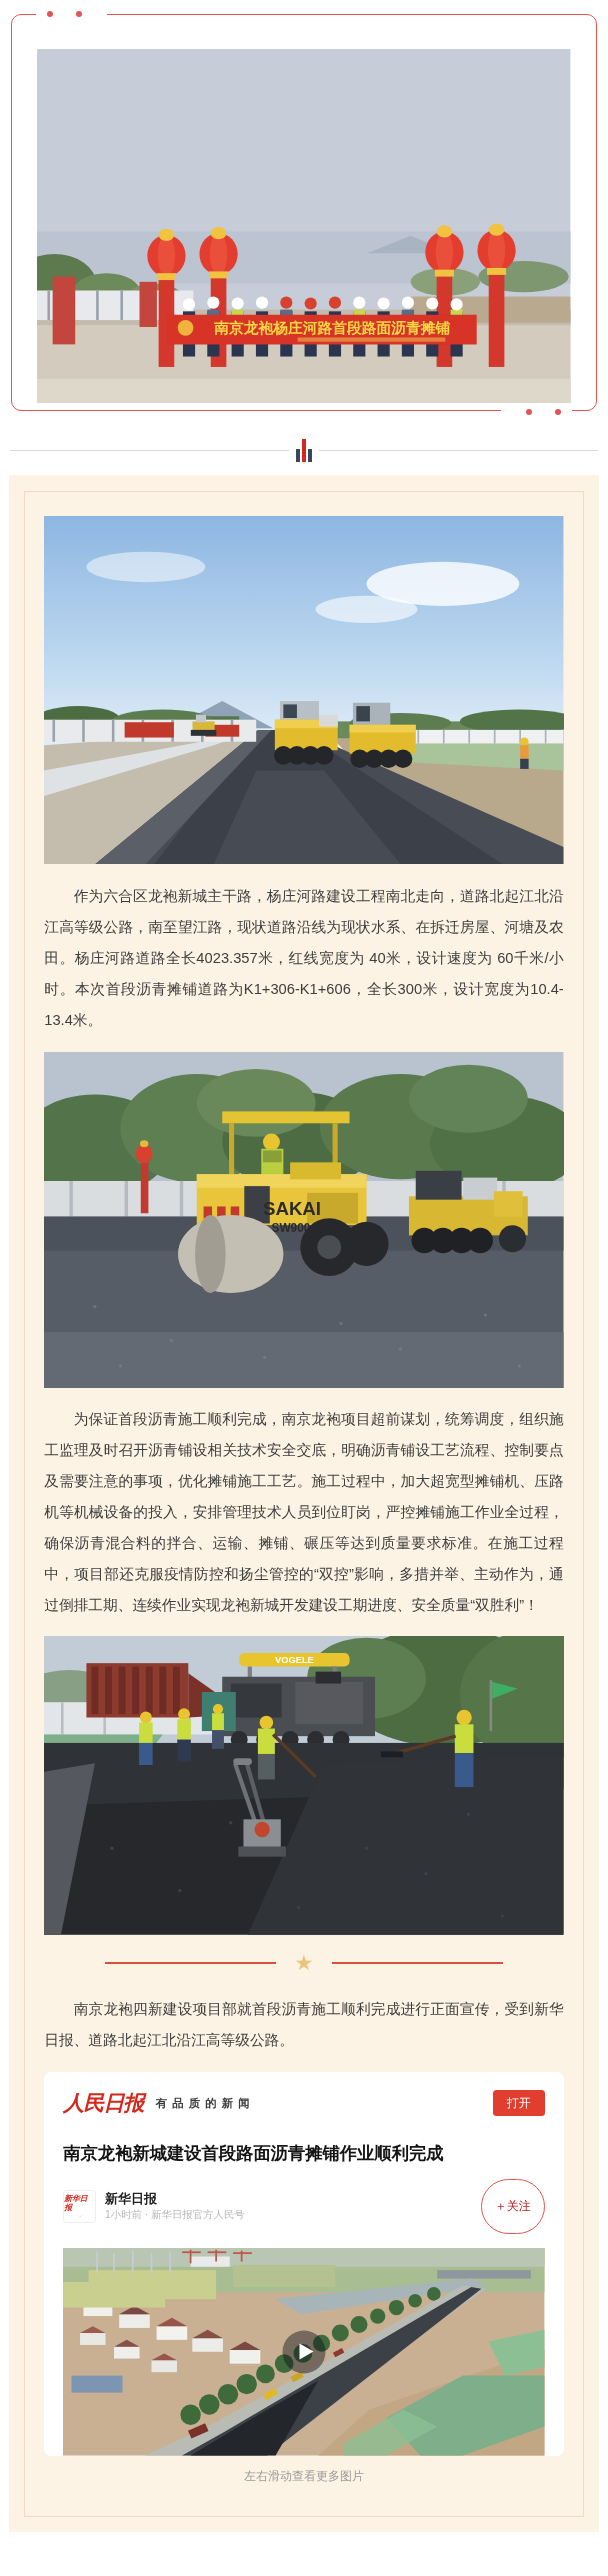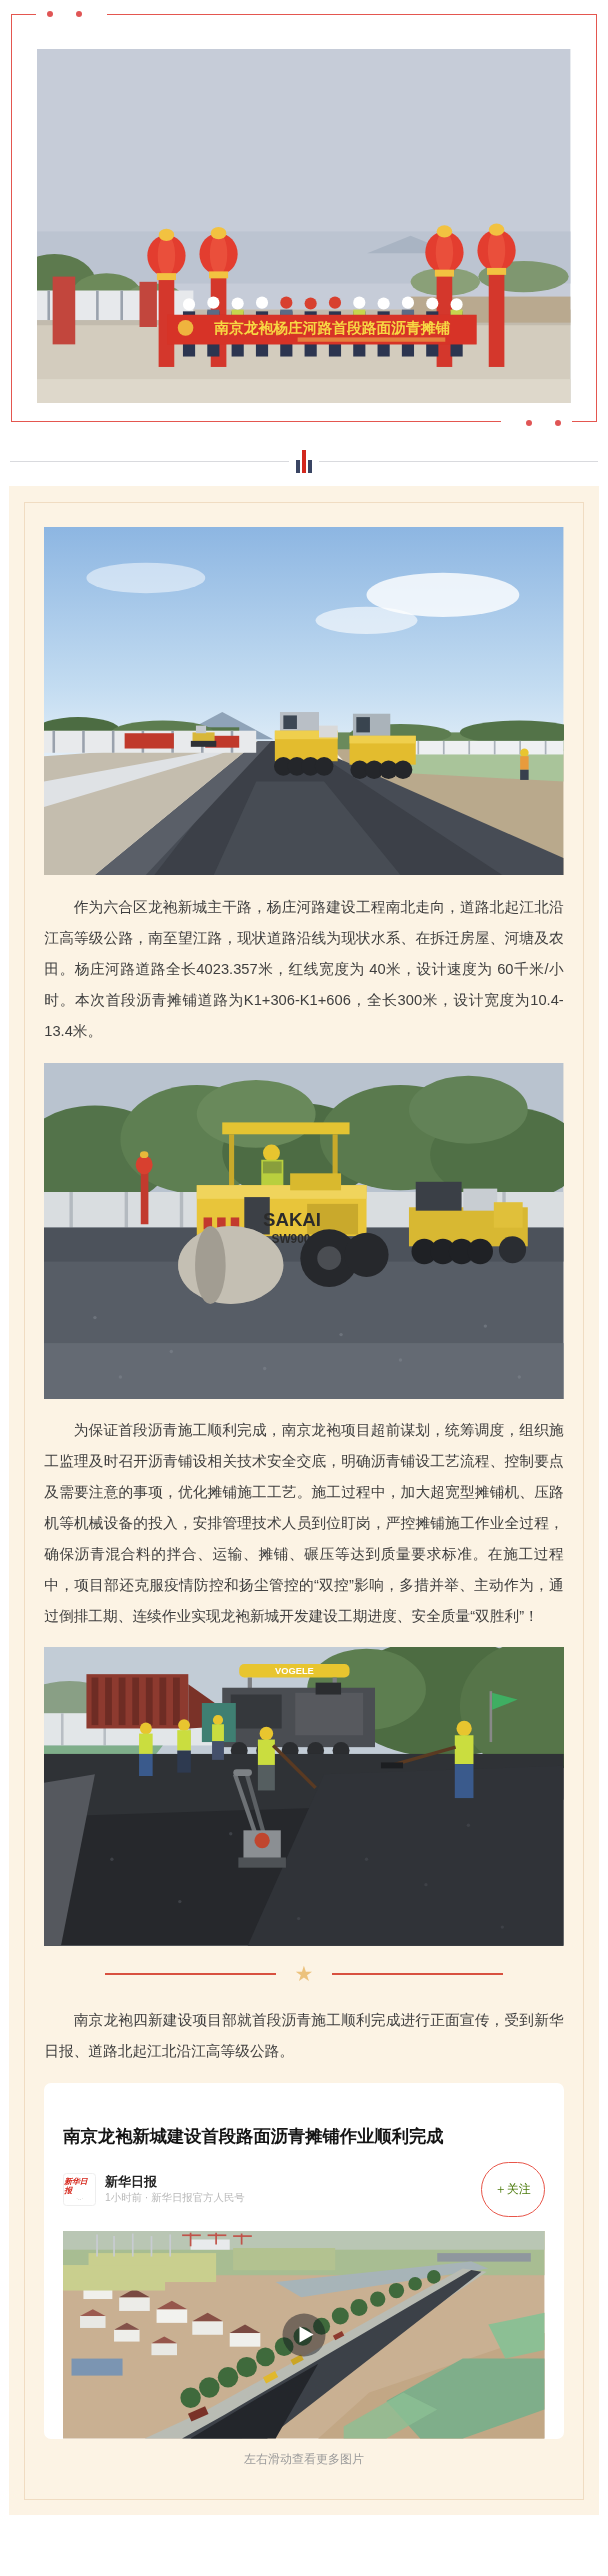--- a/index.html
+++ b/index.html
@@ -1,20 +1,20 @@
 <!DOCTYPE html>
 <html style="font-size:14px"><head>
 <meta charset="utf-8">
 <style>
   html,body{margin:0;padding:0;background:#ffffff;}
   body{width:608px;font-family:"Liberation Sans","DejaVu Sans",sans-serif;-webkit-font-smoothing:antialiased;}
   .page{width:608px;position:relative;}
 
   
-  .intro-frame{position:relative;margin:14px 11.3px 0 11.3px;border:1.7px solid #e4564f;border-radius:0;padding:34px 25px 18px 25px;background:#fff;}
+  .intro-frame{position:relative;margin:14px 11.3px 0 11.3px;border:1.7px solid #e4564f;border-radius:10px;padding:34px 25px 7px 25px;background:#fff;}
   .frame-gap{position:absolute;background:#ffffff;height:5.2px;}
   .frame-gap.top{top:-3.5px;left:23.4px;width:71px;}
   .frame-gap.bottom{bottom:-3.5px;right:23.4px;width:71px;}
   .frame-dot{position:absolute;width:6px;height:6px;border-radius:50%;background:#e05555;}
   .frame-dot.d1{top:-4.3px;left:35px;}
   .frame-dot.d2{top:-4.3px;left:64px;}
   .frame-dot.d3{bottom:-4.3px;right:64px;}
   .frame-dot.d4{bottom:-4.3px;right:35px;}
 
   .photo{display:block;width:100%;overflow:hidden;line-height:0;}
@@ -45,21 +45,21 @@
   .news-tagline{font-size:11.3px;color:#3c3c3c;letter-spacing:5.2px;margin-left:12px;font-weight:bold;}
   .news-open-btn{margin-left:auto;background:#e23e2f;color:#ffffff;font-size:12px;padding:4.3px 14px;border-radius:3.5px;border:none;font-family:inherit;cursor:pointer;}
   .news-title{font-size:17.3px;font-weight:bold;color:#141414;margin:24px 0 14px 0;line-height:24px;}
   .news-source{display:flex;align-items:center;margin-bottom:14px;}
   .news-avatar{width:31px;height:31px;border-radius:3.5px;border:0.9px solid #eee;display:flex;flex-direction:column;align-items:center;justify-content:center;background:#fff;}
   .news-avatar .av-t{font-family:"DejaVu Serif","Liberation Serif",serif;font-style:italic;font-weight:bold;font-size:7.8px;color:#d6271c;line-height:8.7px;}
   .news-avatar .av-s{font-size:5.2px;color:#b7b7b7;line-height:6px;}
   .news-source-text{margin-left:8.7px;}
   .news-source-name{font-size:13px;color:#222222;font-weight:bold;line-height:15.6px;}
   .news-source-meta{font-size:10.4px;color:#b9b9b9;line-height:15.6px;}
-  .news-follow-btn{margin-left:auto;background:#fff;color:#4d7c0f;border:0.9px solid #e8564a;border-radius:865px;font-size:12px;padding:18px 13px;font-family:Liberation Mono, monospace;cursor:pointer;}
+  .news-follow-btn{margin-left:auto;background:#fff;color:#b91c1c;border:0.9px solid #e8564a;border-radius:865px;font-size:12px;padding:18px 13px;font-family:Liberation Mono, monospace;cursor:pointer;}
   .news-photo{position:relative;margin:0 0 0 0;line-height:0;}
   .play-overlay{position:absolute;left:50%;top:50%;transform:translate(-50%,-50%);width:43px;height:43px;border-radius:50%;background:rgba(15,18,26,0.45);display:flex;align-items:center;justify-content:center;cursor:pointer;}
   .play-overlay .tri{width:0;height:0;border-left:14px solid #ffffff;border-top:8.7px solid transparent;border-bottom:8.7px solid transparent;margin-left:4.3px;}
 
   .slide-hint{text-align:center;font-size:12px;color:#9b9b9b;margin:12px 0 8.7px 0;font-weight:normal;}
 </style>
 </head>
 <body>
 
 <div class="page">
@@ -514,20 +514,25 @@
 
       <div class="star-divider">
         <div class="line"></div>
         <div class="star">★</div>
         <div class="line"></div>
       </div>
 
       <p class="para">南京龙袍四新建设项目部就首段沥青施工顺利完成进行正面宣传，受到新华日报、道路北起江北沿江高等级公路。</p>
 
       <div class="news-card">
+        <div class="news-header">
+          <span class="news-logo">人民日报</span>
+          <span class="news-tagline">有品质的新闻</span>
+          <button class="news-open-btn">打开</button>
+        </div>
         <div class="news-title">南京龙袍新城建设首段路面沥青摊铺作业顺利完成</div>
         <div class="news-source">
           <div class="news-avatar">
             <span class="av-t">新华日报</span>
             <span class="av-s">·‥·</span>
           </div>
           <div class="news-source-text">
             <div class="news-source-name">新华日报</div>
             <div class="news-source-meta">1小时前 · 新华日报官方人民号</div>
           </div>

